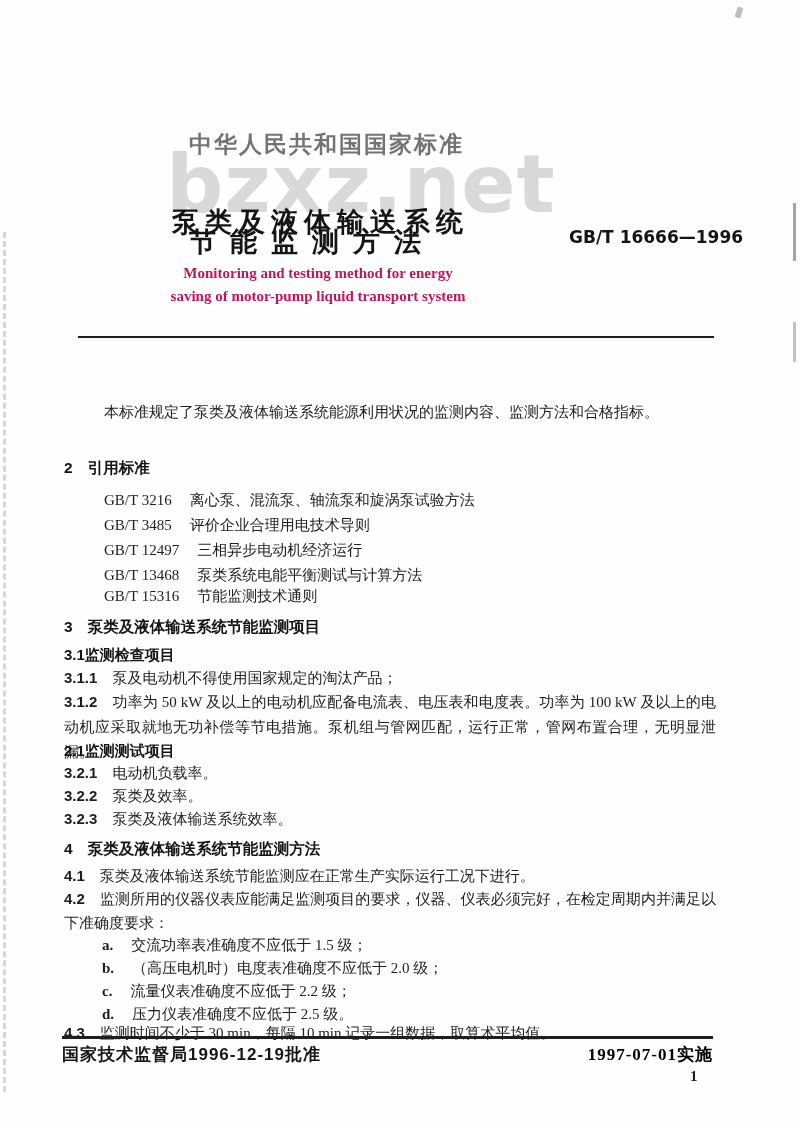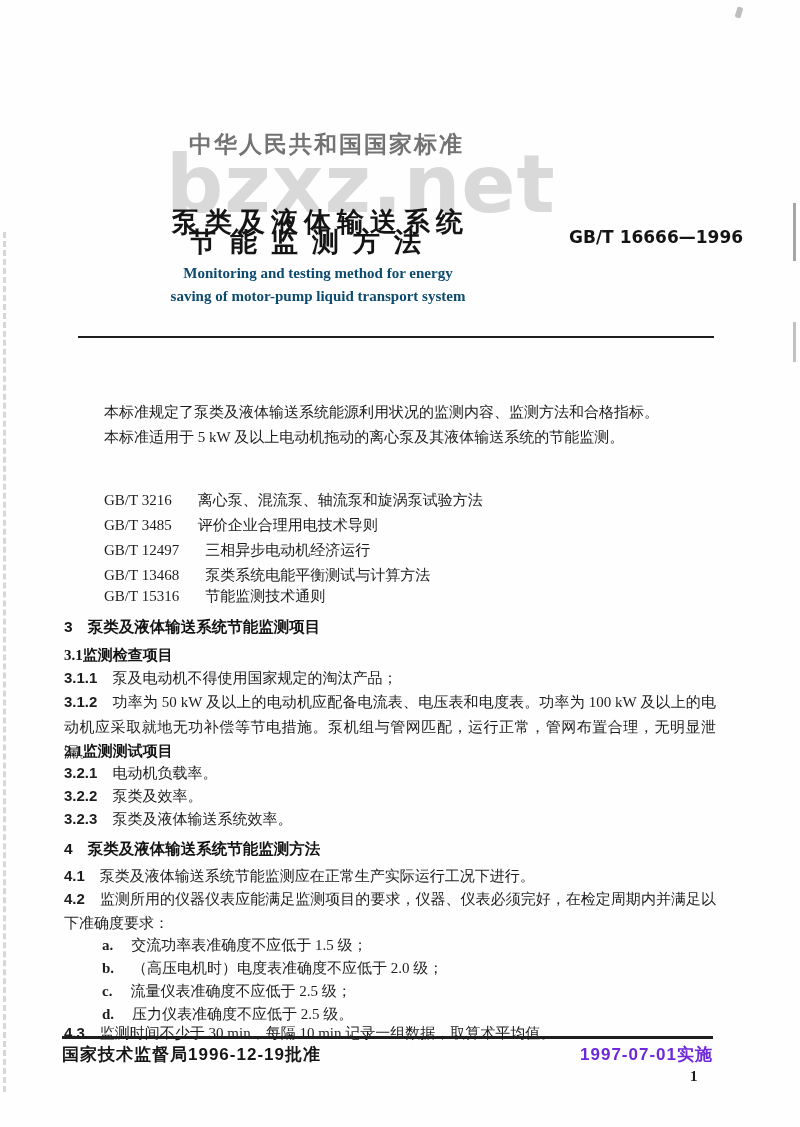--- a/index.html
+++ b/index.html
@@ -19,44 +19,44 @@
                font-family: "Liberation Sans", sans-serif; font-weight: 700;
                font-size: 27px; letter-spacing: 6px; color: #141414; }
   .title-cn2 { position: absolute; left: 189px; top: 224px; z-index: 1;
                font-family: Liberation Mono, monospace; font-weight: 700;
                font-size: 27px; letter-spacing: 14px; color: #141414; }
   .std-code  { position: absolute; left: 555px; top: 227px; z-index: 1;
                font-family: "DejaVu Sans", sans-serif; font-weight: 700;
                font-size: 17px; color: #141414; margin-left: 14px; }
   .title-en  { position: absolute; left: 128px; top: 262px; width: 380px; z-index: 1;
                text-align: center; font-weight: 700; font-size: 15px;
-               line-height: 23px; color: #0c4a6e; }
+               line-height: 23px; color: #be185d; }
 
   .rule { position: absolute; background: #1e1e1e; }
   .top-rule    { left: 78px; top: 336px; width: 636px; height: 2px; }
   .footer-rule { left: 62px; top: 1036px; width: 651px; height: 3px; }
 
   
   .blk { position: absolute; left: 64px; width: 652px; font-size: 15px; line-height: 24px; }
   .sec-h { font-family: "Liberation Sans", sans-serif; font-weight: 700; font-size: 15.5px; color: #141414; }
   .sec-h .num, .clause .num { font-family: "Liberation Sans", sans-serif; font-weight: 700; margin-right: 15px; }
-  .sub-h { font-family: Liberation Serif, serif; font-weight: 700; font-size: 15px; color: #141414; }
+  .sub-h { font-family: Liberation Sans, sans-serif; font-weight: 700; font-size: 15px; color: #141414; }
   .clause { text-align: justify; }
   .indent { left: 104px; width: 610px; }
-  .ref .code { margin-right: 26px; }
+  .ref .code { margin-right: 18px; }
   .acc { left: 102px; }
   .acc .marker { font-weight: 700; margin-right: 18px; }
 
   
   .footer-left  { position: absolute; left: 62px; top: 1043px;
                   font-family: "Liberation Sans", sans-serif; font-weight: 700;
                   font-size: 17px; letter-spacing: 1px; color: #161616; }
   .footer-right { position: absolute; right: 87px; top: 1043px;
-                  font-family: Liberation Sans, sans-serif; font-weight: 700;
-                  font-size: 17px; letter-spacing: 1px; color: #6d28d9; }
+                  font-family: Liberation Serif, serif; font-weight: 700;
+                  font-size: 17px; letter-spacing: 1px; color: #000000; }
   .page-num { position: absolute; left: 690px; top: 1068px; font-size: 15px; font-weight: 700; }
 
   
   .artifact { position: absolute; pointer-events: none; }
   .edge-dashes { left: 3px; top: 232px; height: 860px; width: 0;
                  border-left: 3px dashed #b9b9b9; opacity: .55; }
   .speck-tr { left: 736px; top: 7px; width: 6px; height: 11px; background: #8a8a8a;
               opacity: .55; transform: rotate(18deg); border-radius: 2px; }
   .bar-r1 { left: 793px; top: 203px; width: 3px; height: 58px; background: #5d5d5d; opacity: .55; }
   .bar-r2 { left: 793px; top: 322px; width: 3px; height: 40px; background: #7a7a7a; opacity: .45; }
@@ -76,22 +76,24 @@
   <div class="title-cn1">泵类及液体输送系统</div>
   <div class="title-cn2">节能监测方法</div>
   <div class="std-code">GB/T 16666—1996</div>
   <div class="title-en">
     <div>Monitoring and testing method for energy</div>
     <div>saving of motor-pump liquid transport system</div>
   </div>
   <div class="rule top-rule"></div>
 
   <div class="blk indent" style="top:400px">本标准规定了泵类及液体输送系统能源利用状况的监测内容、监测方法和合格指标。</div>
-  <div class="blk indent" style="top:425px">本标准适用于 5 kW 及以上电动机拖动的离心泵及其液体输送系统的节能监测。</div>
 
+  <div class="blk sec-h" style="top:456px">
+    <span class="num">2</span><span>引用标准</span>
+  </div>
   <div class="blk indent ref" style="top:488px">
     <span class="code">GB/T 3216</span><span>离心泵、混流泵、轴流泵和旋涡泵试验方法</span>
   </div>
   <div class="blk indent ref" style="top:513px">
     <span class="code">GB/T 3485</span><span>评价企业合理用电技术导则</span>
   </div>
   <div class="blk indent ref" style="top:538px">
     <span class="code">GB/T 12497</span><span>三相异步电动机经济运行</span>
   </div>
   <div class="blk indent ref" style="top:563px">
@@ -135,21 +137,21 @@
   <div class="blk clause" style="top:887px">
     <span class="num">4.2</span><span>监测所用的仪器仪表应能满足监测项目的要求，仪器、仪表必须完好，在检定周期内并满足以下准确度要求：</span>
   </div>
   <div class="blk acc" style="top:933px">
     <span class="marker">a.</span><span>交流功率表准确度不应低于 1.5 级；</span>
   </div>
   <div class="blk acc" style="top:956px">
     <span class="marker">b.</span><span>（高压电机时）电度表准确度不应低于 2.0 级；</span>
   </div>
   <div class="blk acc" style="top:979px">
-    <span class="marker">c.</span><span>流量仪表准确度不应低于 2.5 级；</span>
+    <span class="marker">c.</span><span>流量仪表准确度不应低于 2.2 级；</span>
   </div>
   <div class="blk acc" style="top:1002px">
     <span class="marker">d.</span><span>压力仪表准确度不应低于 2.5 级。</span>
   </div>
   <div class="blk clause" style="top:1021px">
     <span class="num">4.3</span><span>监测时间不少于 30 min，每隔 10 min 记录一组数据，取算术平均值。</span>
   </div>
 
   <div class="rule footer-rule"></div>
   <div class="footer-left">国家技术监督局1996-12-19批准</div>

